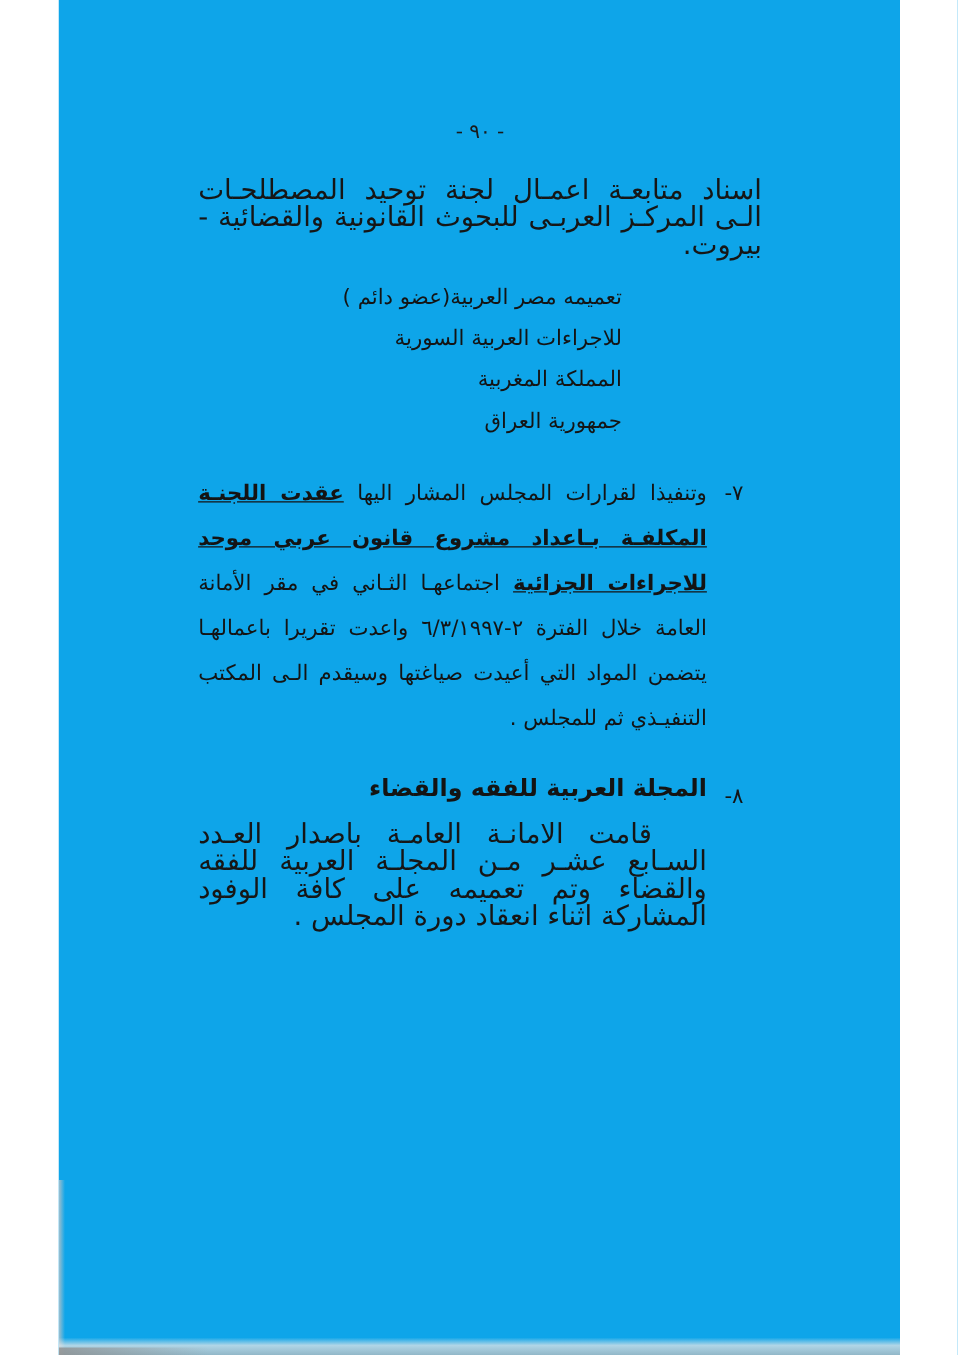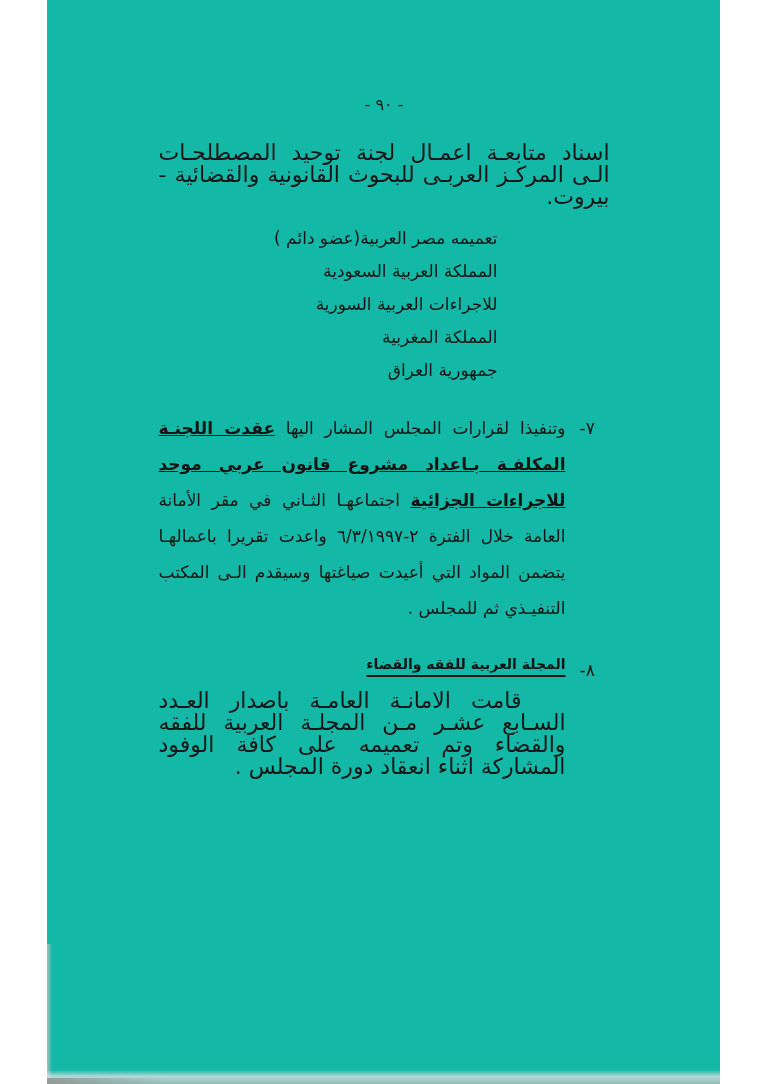--- a/index.html
+++ b/index.html
@@ -6,21 +6,21 @@
   html, body { background: #ffffff; }
   body {
     font-family: "DejaVu Sans", sans-serif;
     color: #141414;
   }
   .page {
     position: relative;
     width: 673px;
     height: 1084px;
     margin: 0 auto;
-    background: #14b8a6;
+    background: #0ea5e9;
     overflow: hidden;
     direction: rtl;
   }
   .content {
     position: absolute;
     top: 95px;
     right: 110px;
     left: 112px;
   }
   .page-number {
@@ -71,23 +71,22 @@
     flex: 1 1 auto;
     font-size: 17px;
     line-height: 36px;
     text-align: justify;
     text-justify: inter-word;
   }
   .item7 { margin-bottom: 26px; }
   .bold { font-weight: bold; text-decoration: underline; }
   .item8-heading {
     font-weight: bold;
-    font-size: 14px;
+    font-size: 19px;
     line-height: 24px;
-    text-decoration: underline;
     text-underline-offset: 6px;
     text-decoration-thickness: 1.5px;
     margin-bottom: 14px;
   }
   .item8-text { text-indent: 44px; }
 
   
   .scan-bottom {
     position: absolute;
     left: 0; right: 0; bottom: 0;
@@ -120,24 +119,20 @@
 
     <p class="para p1">اسناد متابعـة اعمـال لجنة توحيد المصطلحـات الـى المركـز العربـى للبحوث القانونية والقضائية - بيروت.</p>
 
 
     <div class="members">
       <div class="member-row">
         <span class="member-name">تعميمه مصر العربية</span>
         <span class="member-note">(عضو دائم )</span>
       </div>
       <div class="member-row">
-        <span class="member-name">المملكة العربية السعودية</span>
-        <span class="member-note"></span>
-      </div>
-      <div class="member-row">
         <span class="member-name">للاجراءات العربية السورية</span>
         <span class="member-note"></span>
       </div>
       <div class="member-row">
         <span class="member-name">المملكة المغربية</span>
         <span class="member-note"></span>
       </div>
       <div class="member-row">
         <span class="member-name">جمهورية العراق</span>
         <span class="member-note"></span>

